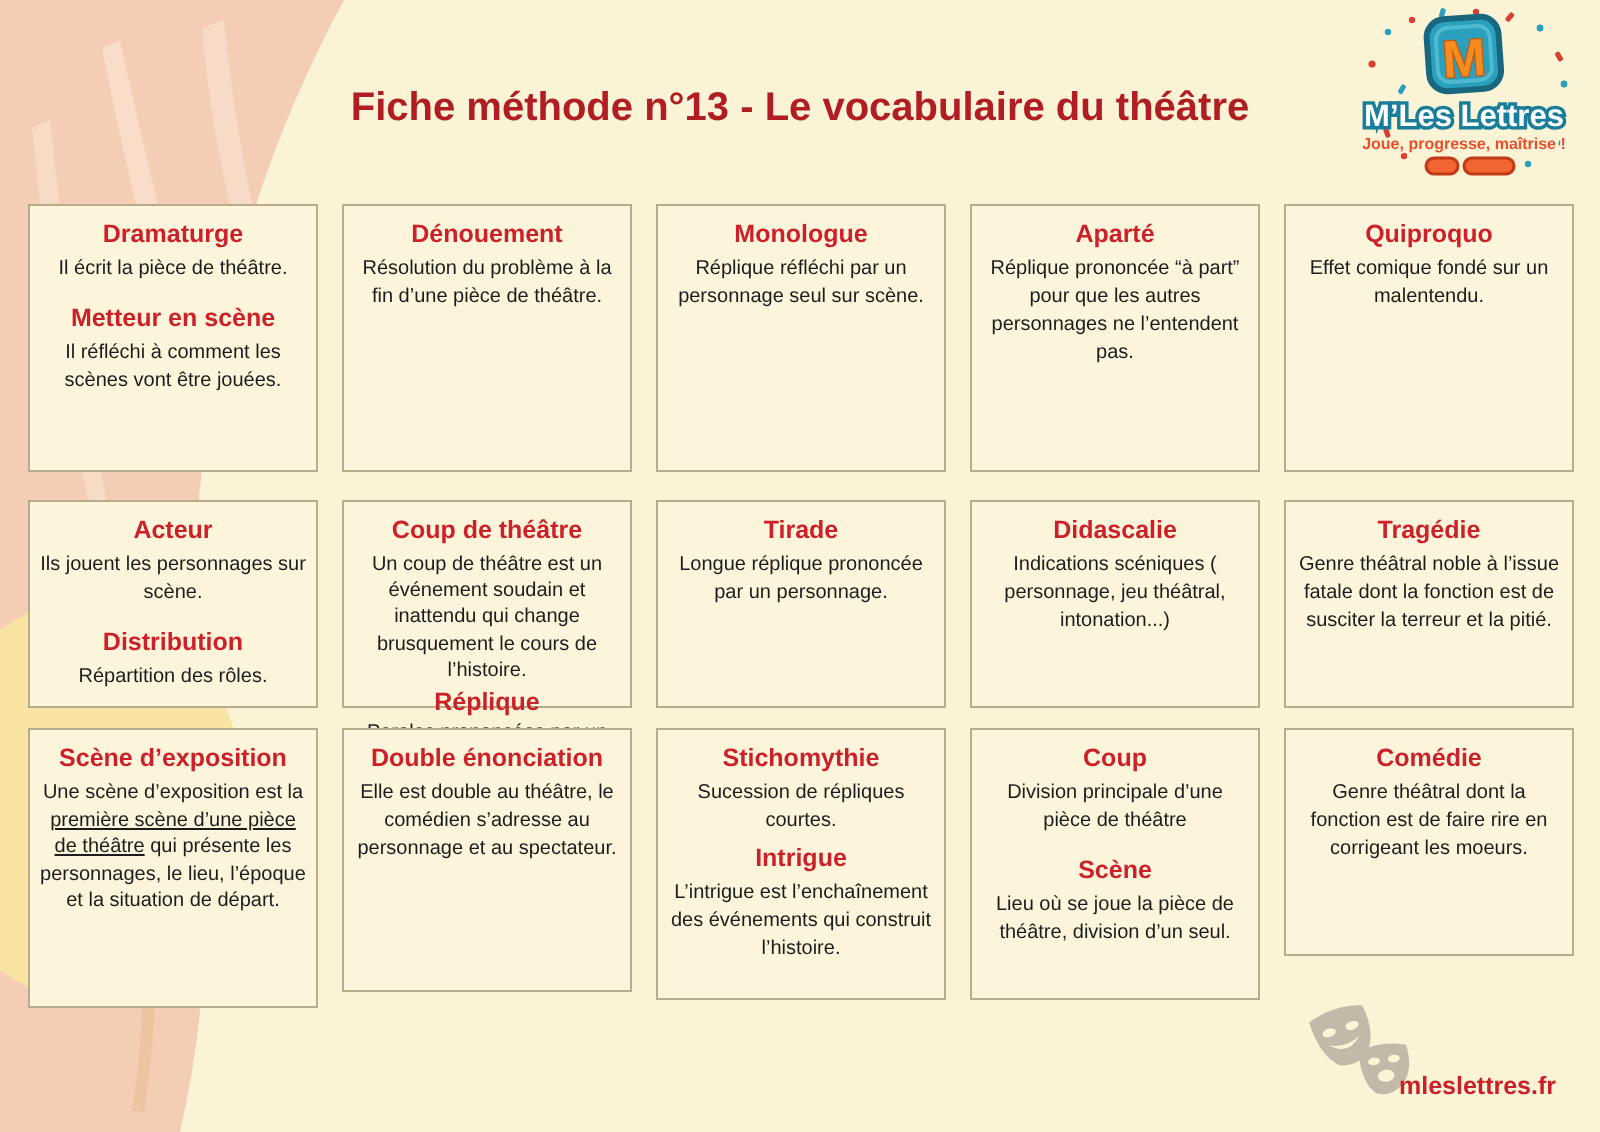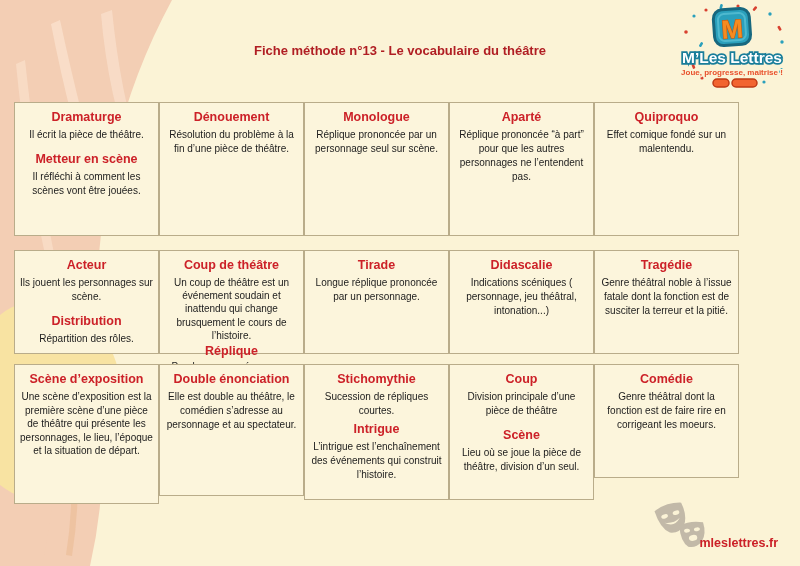--- a/index.html
+++ b/index.html
@@ -4,36 +4,36 @@
 <style>
   html,body{margin:0;padding:0;}
   body{
     width:800px;height:566px;position:relative;overflow:hidden;
     background:#fbf3d6;
     font-family:"Liberation Sans", sans-serif;
   }
   .curtain-svg{position:absolute;left:0;top:0;z-index:0;}
   .page-title{
     position:absolute;top:43px;left:0;width:100%;text-align:center;
-    font-size:13px;font-weight:bold;color:#b01e23;margin:0;z-index:1;
+    font-size:20px;font-weight:bold;color:#b01e23;margin:0;z-index:1;
   }
   .grid{position:absolute;left:14px;top:102px;width:773px;z-index:1;}
-  .row{display:flex;align-items:flex-start;}
+  .row{display:flex;gap:12px;align-items:flex-start;}
   .row1{margin-bottom:14px}
   .row2{margin-bottom:10px}
   .card{
     box-sizing:border-box;width:145px;flex:0 0 145px;
     background:#fcf5dc;border:1px solid #b9ac8a;
     text-align:center;padding:2px 5px;
   }
   .row1 .card{height:134px}
   .row2 .card{height:104px}
   .card h3{font-size:12.5px;color:#cc2128;margin:5px 0 4px;font-weight:bold;}
   .card p{font-size:10px;color:#1c1c1c;margin:4px 0 10px;line-height:1.4;}
-  .u{text-align:center;}
+  .u{text-decoration:underline;text-align:center;}
   .logo{position:absolute;top:2px;right:12px;z-index:1;}
   .masks{position:absolute;left:646px;top:500px;z-index:2;}
   .site{
     position:absolute;top:536px;right:22px;z-index:2;
     font-size:12.5px;font-weight:bold;color:#cb2027;
   }
 </style>
 </head>
 <body>
 
@@ -91,21 +91,21 @@
       <p>Il écrit la pièce de théâtre.</p>
       <h3>Metteur en scène</h3>
       <p>Il réfléchi à comment les scènes vont être jouées.</p>
     </div>
     <div class="card">
       <h3>Dénouement</h3>
       <p>Résolution du problème à la fin d’une pièce de théâtre.</p>
     </div>
     <div class="card">
       <h3>Monologue</h3>
-      <p>Réplique prononcée par un personnage seul sur scène.</p>
+      <p>Réplique réfléchi par un personnage seul sur scène.</p>
     </div>
     <div class="card">
       <h3>Aparté</h3>
       <p>Réplique prononcée “à part” pour que les autres personnages ne l’entendent pas.</p>
     </div>
     <div class="card">
       <h3>Quiproquo</h3>
       <p>Effet comique fondé sur un malentendu.</p>
     </div>
   </div>

